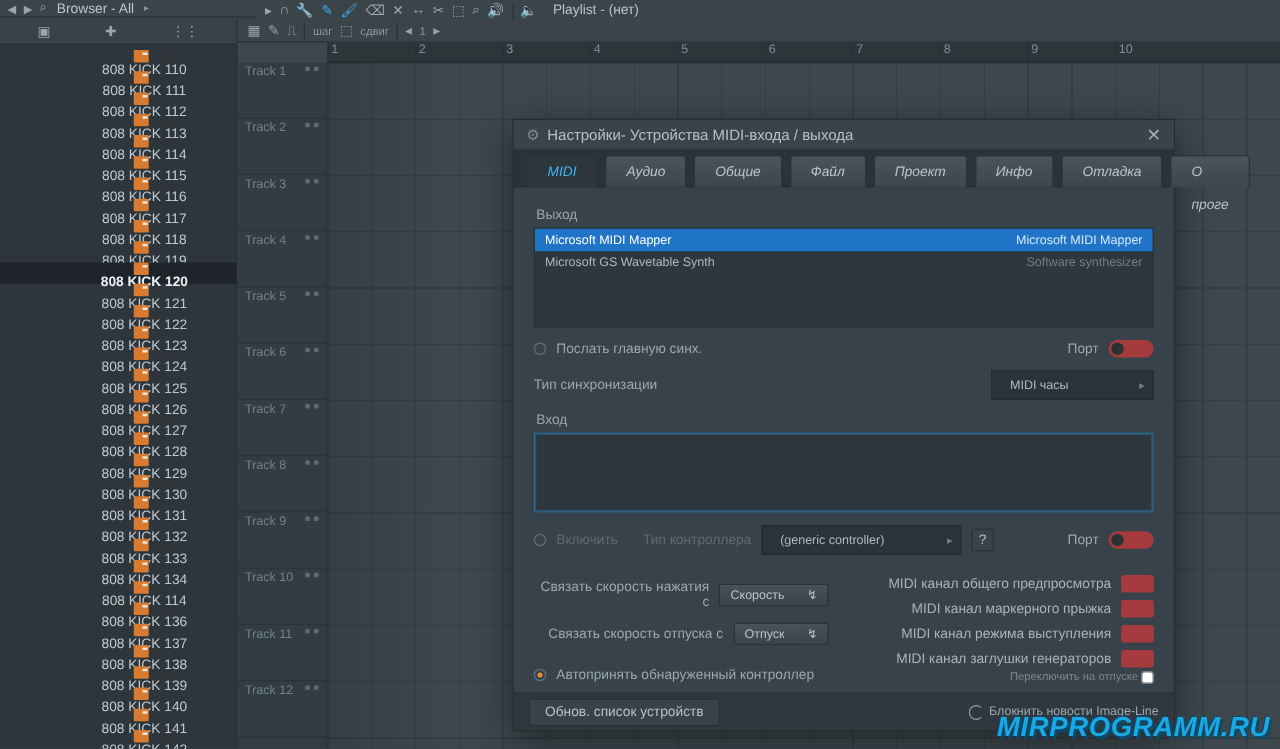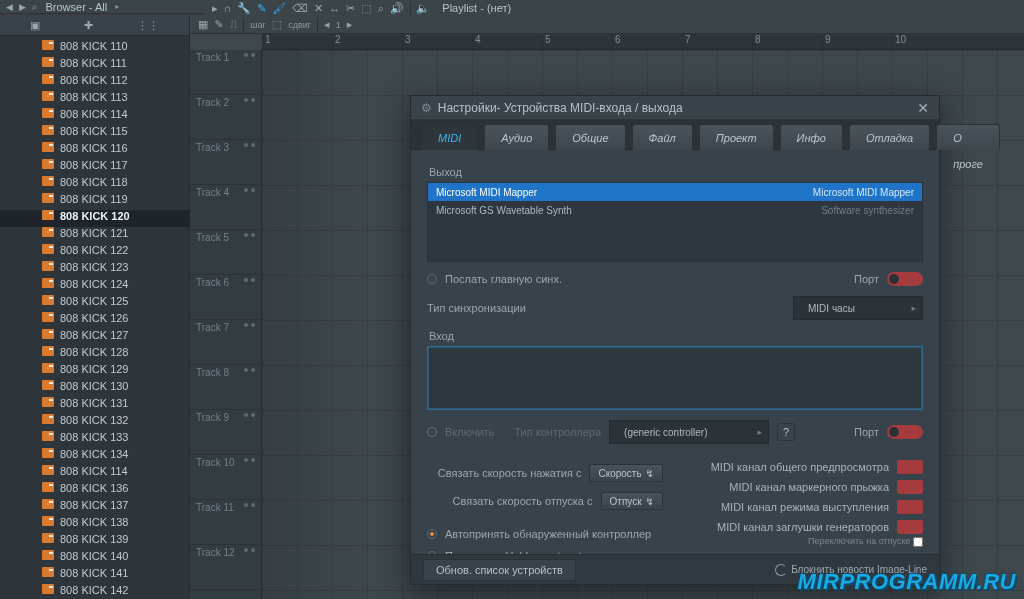--- a/index.html
+++ b/index.html
@@ -15,21 +15,21 @@
 .tool-icon { color: #99a7b0; font-size: 11px; cursor: pointer; }
 .tool-icon.active { color: #3aaef2; }
 .divider-v { width: 1px; height: 13px; background: #2a3135; }
 .playlist-label { color: #b6c4cd; font-size: 11px; margin-left: 6px; }
 
 .app-layout { display: flex; height: calc(100% - 14px); }
 .sidebar { width: 190px; background: #2e363b; display: flex; flex-direction: column; border-right: 1px solid #252c30; margin-top: 2px; }
 .sidebar-head { height: 20px; background: #38424a; display: flex; align-items: center; justify-content: space-between; padding: 0 30px; border-bottom: 1px solid #252c30; }
 .sidebar-head-icon { color: #9aa6ad; font-size: 11px; }
 .browser-list { flex: 1; overflow-y: auto; padding-top: 4px; }
-.browser-item { height: 17px; display: flex; align-items: flex-start; padding-left: 42px; cursor: pointer; position: relative; }
+.browser-item { height: 17px; display: flex; align-items: center; padding-left: 42px; cursor: pointer; position: relative; flex-direction: column; }
 .browser-item.selected { background: #1e2429; }
 .browser-item.selected .item-label { color: #eaf2f7; font-weight: 600; }
 .item-icon { width: 12px; height: 10px; background: #d87a2f; border-radius: 1px; margin-right: 6px; position: relative; flex-shrink: 0; }
 .item-icon::after { content: ""; position: absolute; right: 1px; top: 2px; width: 4px; height: 2px; background: #f2e8d9; }
 .item-label { color: #bfcad0; font-size: 11px; white-space: nowrap; }
 
 .playlist { flex: 1; margin-top: 20px; background: #3d474c; position: relative; display: flex; }
 .playlist-subbar { position: absolute; top: -18px; left: 0; right: 0; height: 18px; background: #3b4448; display: flex; align-items: center; gap: 6px; padding: 0 8px; border-bottom: 1px solid #2b3337; }
 .sub-icon { color: #95a2ab; font-size: 11px; cursor: pointer; }
 .sub-divider { width: 1px; height: 14px; background: #2a3134; }
@@ -63,21 +63,21 @@
 .radio-dot { width: 10px; height: 10px; border-radius: 50%; border: 1px solid #61707a; position: relative; cursor: pointer; }
 .radio-dot.on::after { content: ""; position: absolute; inset: 2px; border-radius: 50%; background: #ed8a3a; }
 .fld-label { color: #9aa7af; }
 .fld-label.muted { color: #5e6b73; }
 .spacer { flex: 1; }
 .port-toggle { width: 36px; height: 14px; border-radius: 7px; background: #a63b3d; position: relative; cursor: pointer; }
 .port-toggle::after { content: ""; position: absolute; left: 2px; top: 2px; width: 10px; height: 10px; border-radius: 50%; background: #2a3236; }
 .dropdown { height: 24px; min-width: 130px; background: #2b3338; border: 1px solid #242c30; color: #adb9c1; padding: 0 18px 0 14px; display: flex; align-items: center; font-size: 10px; cursor: pointer; position: relative; }
 .dropdown::after { content: "▸"; position: absolute; right: 6px; color: #6f7d85; font-size: 9px; }
 .in-list { border: 1px solid #2f6a8f; background: #2e373d; height: 64px; margin-top: 4px; box-shadow: inset 0 0 0 1px #2a5677; }
-.btn-small { height: 18px; min-width: 60px; background: linear-gradient(#48525a, #3a434a); border: 1px solid #2b3338; border-radius: 2px; color: #b8c3ca; font-size: 10px; padding: 0 8px; display: inline-flex; align-items: center; cursor: pointer; gap: 4px; }
+.btn-small { height: 18px; min-width: 60px; background: linear-gradient(#48525a, #3a434a); border: 1px solid #2b3338; border-radius: 2px; color: #b8c3ca; font-size: 10px; padding: 0 8px; display: inline-flex; align-items: center; cursor: pointer; gap: 18px; }
 .q-btn { width: 18px; height: 18px; background: #3a434a; border: 1px solid #2b3338; color: #b2bec6; display: inline-flex; align-items: center; justify-content: center; border-radius: 2px; cursor: pointer; }
 .midi-row { display: flex; align-items: center; gap: 8px; margin-top: 6px; font-size: 11px; }
 .midi-row .fld-label { flex: 1; text-align: right; color: #a7b3bb; }
 .small-toggle { width: 26px; height: 14px; border-radius: 2px; background: #a63b3d; cursor: pointer; }
 .foot-note { font-size: 9px; color: #7a8790; text-align: right; margin-top: 2px; }
 .dlg-footer { height: 30px; background: #2f383e; border-top: 1px solid #262e32; display: flex; align-items: center; padding: 0 12px; gap: 22px; }
 .footer-btn { height: 22px; padding: 0 12px; background: #38424a; border: 1px solid #2b3338; color: #b5c0c8; font-size: 11px; display: inline-flex; align-items: center; border-radius: 2px; cursor: pointer; }
 .footer-link { color: #9aa7af; font-size: 10px; display: flex; align-items: center; gap: 4px; cursor: pointer; }
 .refresh-ico { width: 12px; height: 12px; border: 1.5px solid #8e9aa1; border-radius: 50%; border-right-color: transparent; }
 

